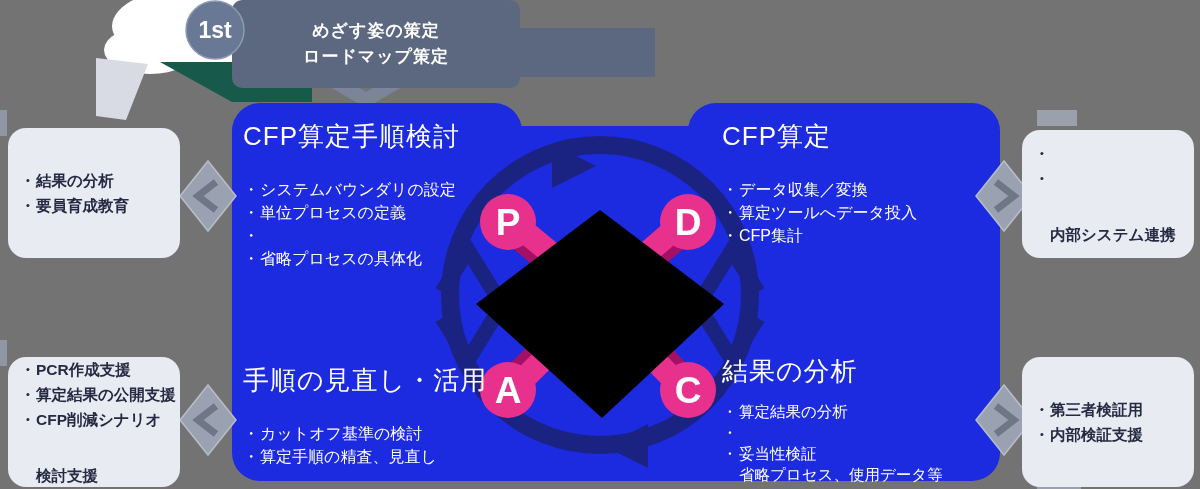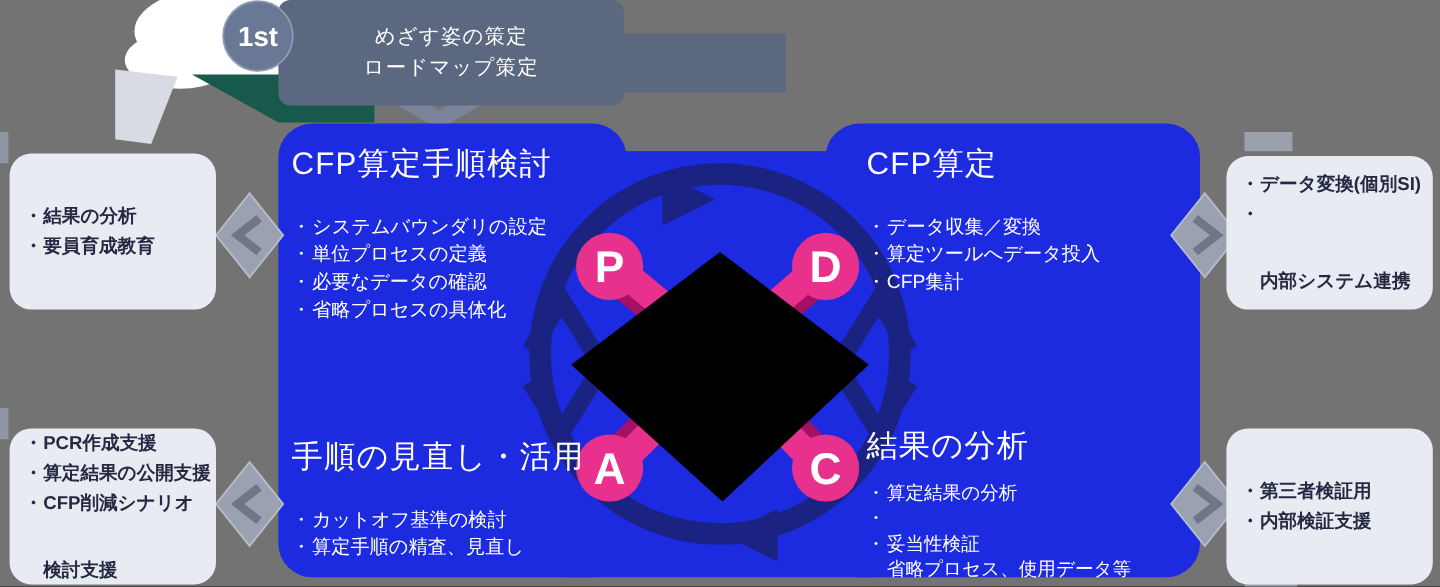--- a/index.html
+++ b/index.html
@@ -2,21 +2,21 @@
 <html><head>
 <meta charset="utf-8">
 <style>
   html,body{margin:0;padding:0;background:#000;}
   .stage{position:relative;width:1200px;height:489px;background:#737373;overflow:hidden;
          font-family:"Liberation Sans",sans-serif;}
   .stage svg{position:absolute;left:0;top:0;}
   .overlay{position:absolute;color:#fff;}
   
   .banner-text{left:232px;top:0;width:288px;height:88px;display:flex;flex-direction:column;
-               justify-content:center;align-items:center;font-size:17px;font-weight:normal;
+               justify-content:center;align-items:center;font-size:17px;font-weight:bold;
                line-height:26px;letter-spacing:1px;}
   
   .quad{font-weight:normal;}
   .qtitle{font-size:26px;letter-spacing:1px;white-space:nowrap;}
   .qlist{margin-top:24px;}
   .qline{display:flex;font-size:16px;line-height:23px;white-space:nowrap;}
   .qline .bul{width:17px;flex:0 0 auto;}
   .qline.cont{padding-left:17px;}
   .quad-check .qlist{margin-top:12px;}
   .quad-check .qline{font-size:15.5px;line-height:21px;}
@@ -117,21 +117,20 @@
       <div class="qline">
           <span class="bul">・</span>
           <span>システムバウンダリの設定</span>
         </div>
       <div class="qline">
           <span class="bul">・</span>
           <span>単位プロセスの定義</span>
         </div>
       <div class="qline">
           <span class="bul">・</span>
-          <span>必要なデータの確認</span>
         </div>
       <div class="qline">
           <span class="bul">・</span>
           <span>省略プロセスの具体化</span>
         </div>
     </div>
   </div>
 
   <div class="overlay quad" style="left:722px;top:119px">
     <div class="qtitle">CFP算定</div>
@@ -210,21 +209,20 @@
         <span>CFP削減シナリオ</span>
       </div>
     <div class="pline cont">
         <span>検討支援</span>
       </div>
   </div>
 
   <div class="overlay panel" style="left:1022px;top:130px;width:172px;height:128px">
     <div class="pline">
         <span class="bul">・</span>
-        <span>データ変換(個別SI)</span>
       </div>
     <div class="pline">
         <span class="bul">・</span>
       </div>
     <div class="pline cont">
         <span>内部システム連携</span>
       </div>
   </div>
 
   <div class="overlay panel" style="left:1022px;top:357px;width:172px;height:130px">

